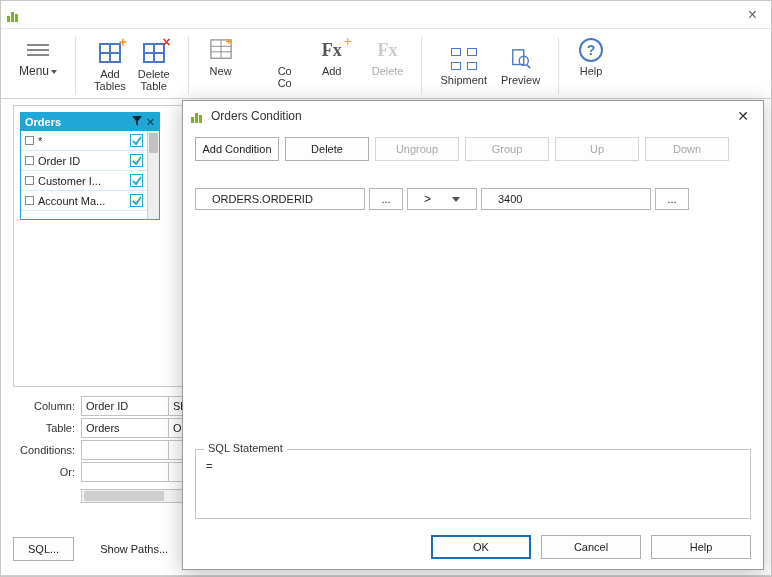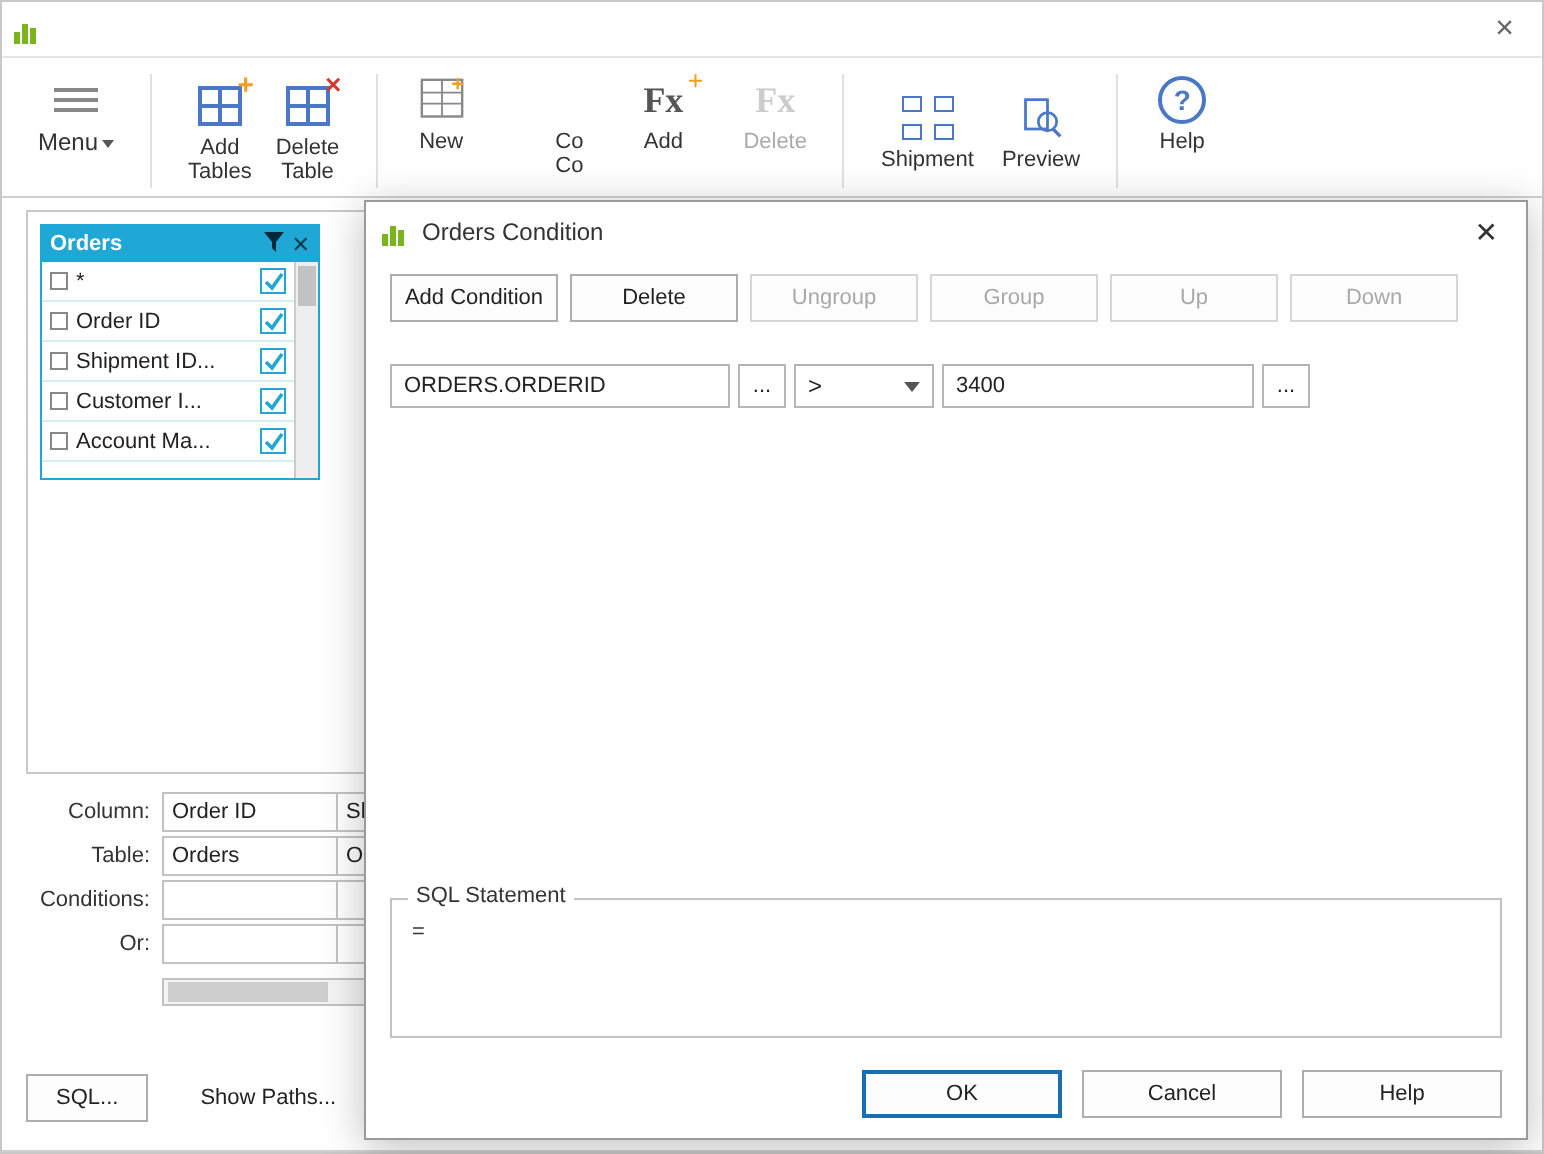--- a/index.html
+++ b/index.html
@@ -77,31 +77,31 @@
   .bottombar { position:absolute; left:12px; right:12px; bottom:12px; height:28px; display:flex; align-items:center; gap:12px;}
   .btn { height:24px; border:1px solid #adadad; background:#fdfdfd; padding:0 14px; display:inline-flex; align-items:center; justify-content:center; cursor:default; font-size:11px; color:#222;}
 
   
   .dialog { position:absolute; left:182px; top:100px; width:582px; height:470px; background:#fff; border:1px solid #9a9a9a; box-shadow:0 4px 20px rgba(0,0,0,.25); display:flex; flex-direction:column;}
   .dlg-title { height:30px; display:flex; align-items:center; padding:0 8px; }
   .dlg-title .app-icon { width:14px;height:14px;margin-right:6px;display:inline-flex;align-items:flex-end;gap:1px;}
   .dlg-title .app-icon span{display:inline-block;width:3px;background:#7ab51d;}
   .dlg-title .t{color:#333;}
   .dlg-title .x{margin-left:auto;color:#333;font-size:14px;padding:2px 6px;cursor:default;}
-  .dlg-body { flex:1; padding:6px 12px; display:flex; flex-direction:column;gap:11px; }
+  .dlg-body { flex:1; padding:6px 12px; display:flex; flex-direction:column; }
   .dlg-btnrow { display:flex; gap:6px; margin-bottom:10px;}
   .dlg-btnrow .btn { width:84px; padding:0; }
   .dlg-btnrow .btn.disabled { color:#a8a8a8; border-color:#d6d6d6; }
   .cond-row { display:flex; align-items:center; gap:4px; }
-  .field { height:22px; border:1px solid #b6b6b6; padding:0 6px; display:flex; align-items:center; background:#fff; font-size:11px;}
+  .field { height:22px; border:1px solid #b6b6b6; padding:0 16px; display:flex; align-items:center; background:#fff; font-size:11px;margin-top:17px;}
   .field.col { width:170px; }
   .field.ell { width:24px; justify-content:center; }
   .field.op  { width:70px; justify-content:space-between;}
   .field.op .dd { width:0;height:0;border-left:4px solid transparent;border-right:4px solid transparent;border-top:5px solid #555;}
-  .field.val { width:156px; }
+  .field.val { width:170px; }
   .cond-area { flex:1; }
 
   .sql-group { border:1px solid #c2c2c2; position:relative; padding:10px 10px 8px 10px; margin-top:6px; height:70px;}
   .sql-group .legend { position:absolute; top:-8px; left:8px; background:#fff; padding:0 4px; font-size:11px; color:#333;}
   .sql-text { font-size:11px; color:#333; }
 
   .dlg-footer { height:44px; display:flex; align-items:center; justify-content:flex-end; gap:10px; padding:0 12px; }
   .dlg-footer .btn { width:100px; }
   .dlg-footer .btn.default { border-color:#1a6fb3; box-shadow:inset 0 0 0 1px #1a6fb3; }
 </style>
@@ -256,29 +256,20 @@
               <span class="pin"></span>
               <span class="colname">Order ID</span>
               <span class="chk">
                   <svg viewBox="0 0 10 10">
                     <path d="M1 5 L4 8 L9 1" stroke="#1fa7d6" stroke-width="1.8" fill="none"></path>
                   </svg>
                 </span>
             </div>
             <div class="tablewin-row">
               <span class="pin"></span>
-              <span class="colname">Shipment ID...</span>
-              <span class="chk">
-                  <svg viewBox="0 0 10 10">
-                    <path d="M1 5 L4 8 L9 1" stroke="#1fa7d6" stroke-width="1.8" fill="none"></path>
-                  </svg>
-                </span>
-            </div>
-            <div class="tablewin-row">
-              <span class="pin"></span>
               <span class="colname">Customer I...</span>
               <span class="chk">
                   <svg viewBox="0 0 10 10">
                     <path d="M1 5 L4 8 L9 1" stroke="#1fa7d6" stroke-width="1.8" fill="none"></path>
                   </svg>
                 </span>
             </div>
             <div class="tablewin-row">
               <span class="pin"></span>
               <span class="colname">Account Ma...</span>

